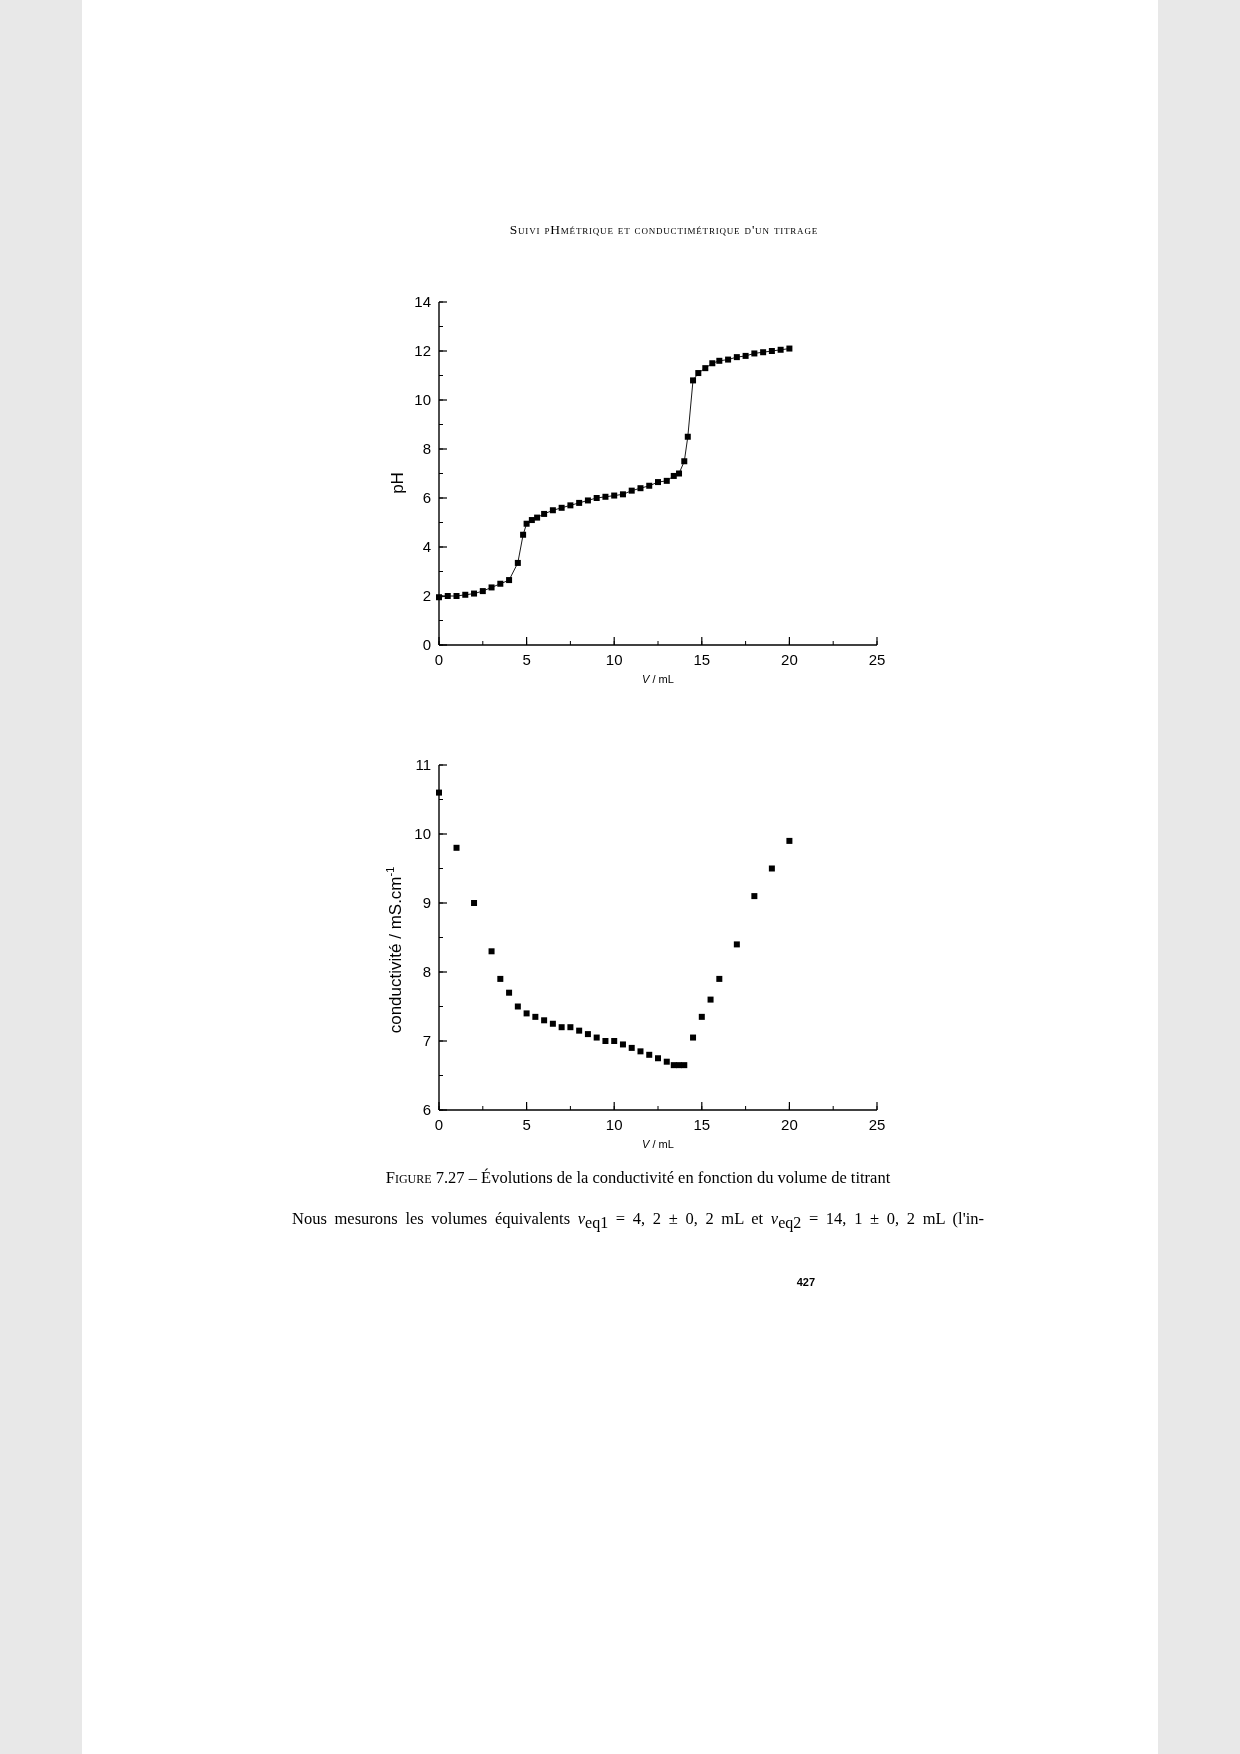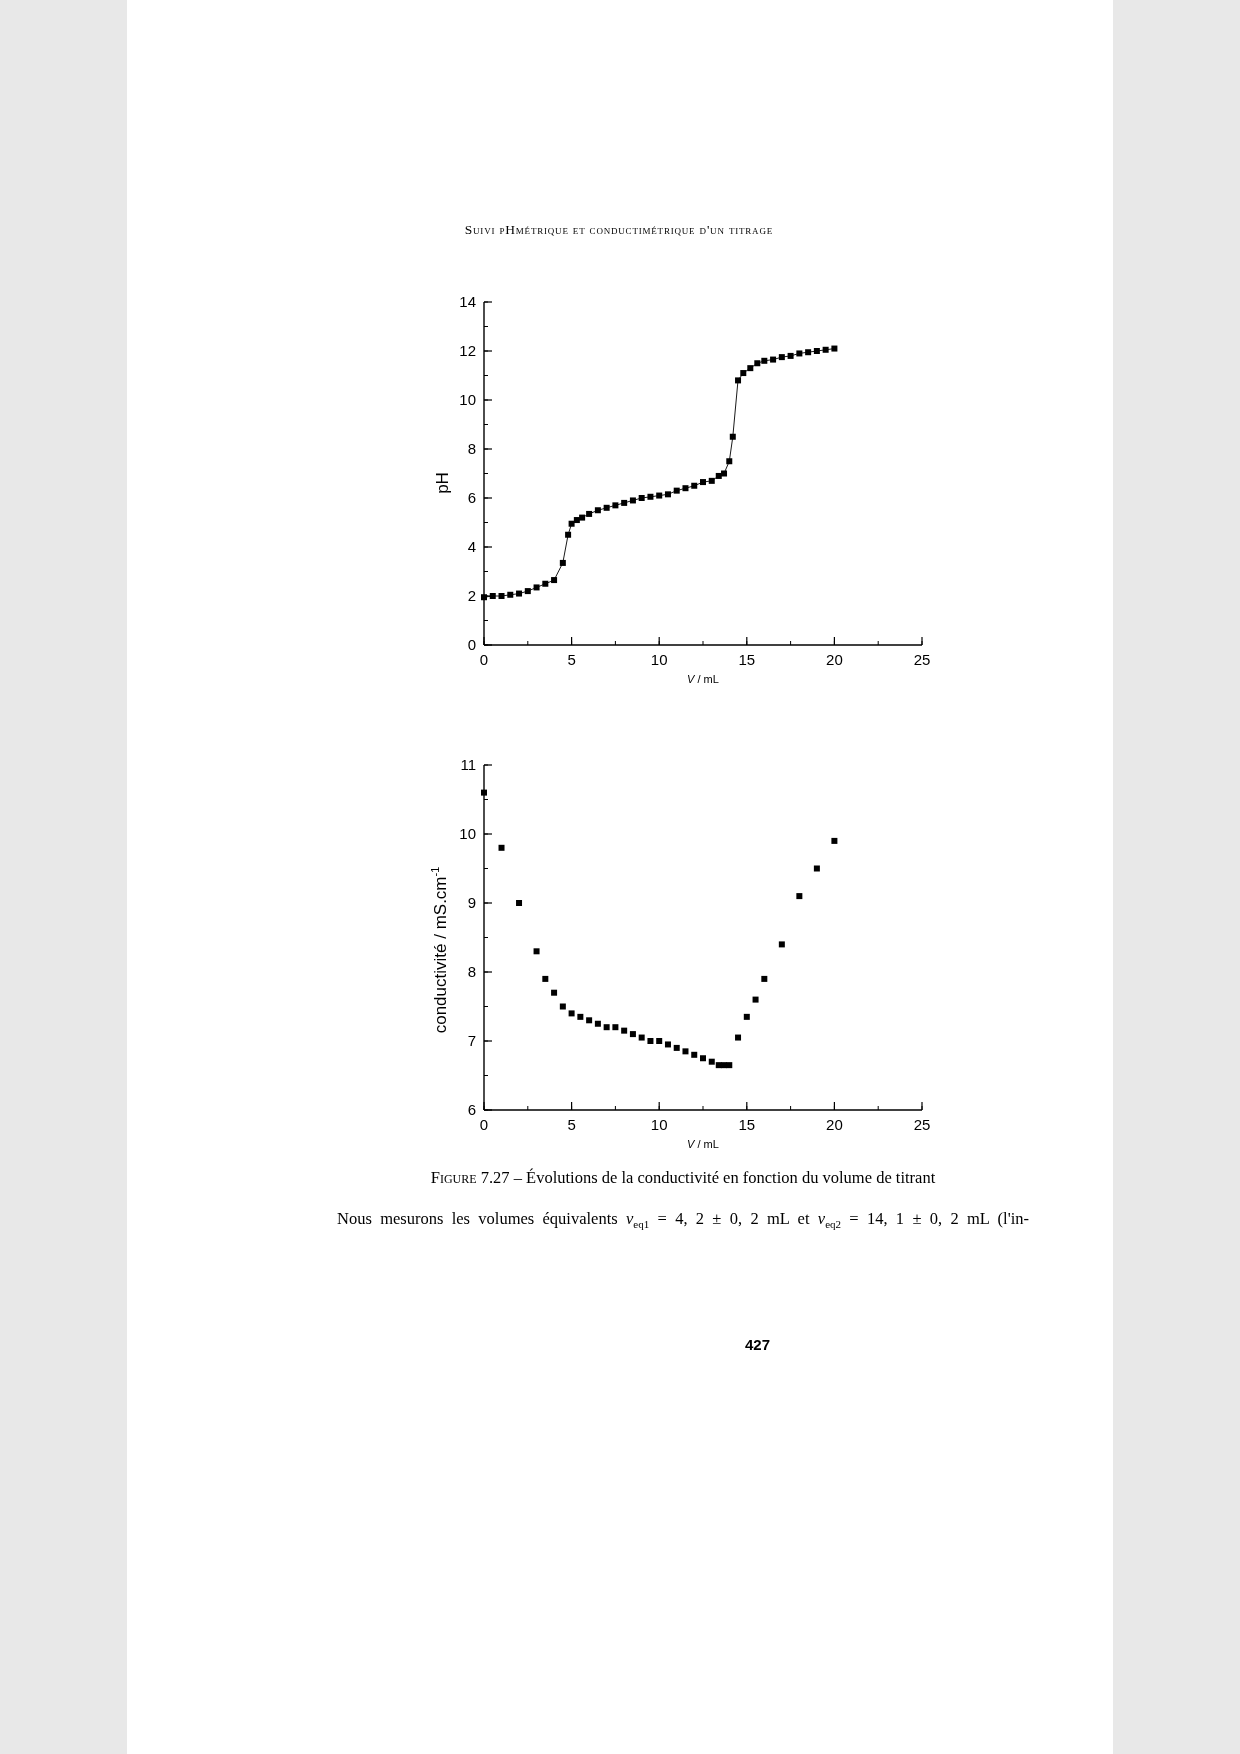--- a/index.html
+++ b/index.html
@@ -1,18 +1,18 @@
 <!DOCTYPE html>
 <html><head>
 <meta charset="utf-8">
 <style>
   html, body { margin: 0; padding: 0; background: #e8e8e8; }
   .page {
     position: relative;
-    width: 986px;
+    width: 1076px;
     height: 1754px;
     margin: 0 auto;
     background: #ffffff;
     font-family: "Liberation Serif", serif;
     color: #000;
     overflow: hidden;
   }
   .running-header {
     position: absolute;
     top: 222px;
@@ -63,26 +63,26 @@
   .paragraph {
     position: absolute;
     left: 210px;
     top: 1207px;
     width: 692px;
     font-size: 16.5px;
     line-height: 24px;
   }
   .para-line-1 { text-align: justify; text-align-last: justify; }
   .mvar { font-style: italic; }
-  sub.msub { font-size: 11px; }
+  sub.msub { font-size: 16px; }
   .page-number {
     position: absolute;
-    top: 1336px;
+    top: 1276px;
     right: 343px;
-    font-size: 15px;
+    font-size: 11px;
     font-weight: bold;
     font-family: "Liberation Sans", sans-serif;
   }
 </style>
 </head>
 <body>
 
 <div class="page">
 
   <div class="running-header">Suivi pHmétrique et conductimétrique d'un titrage</div>

